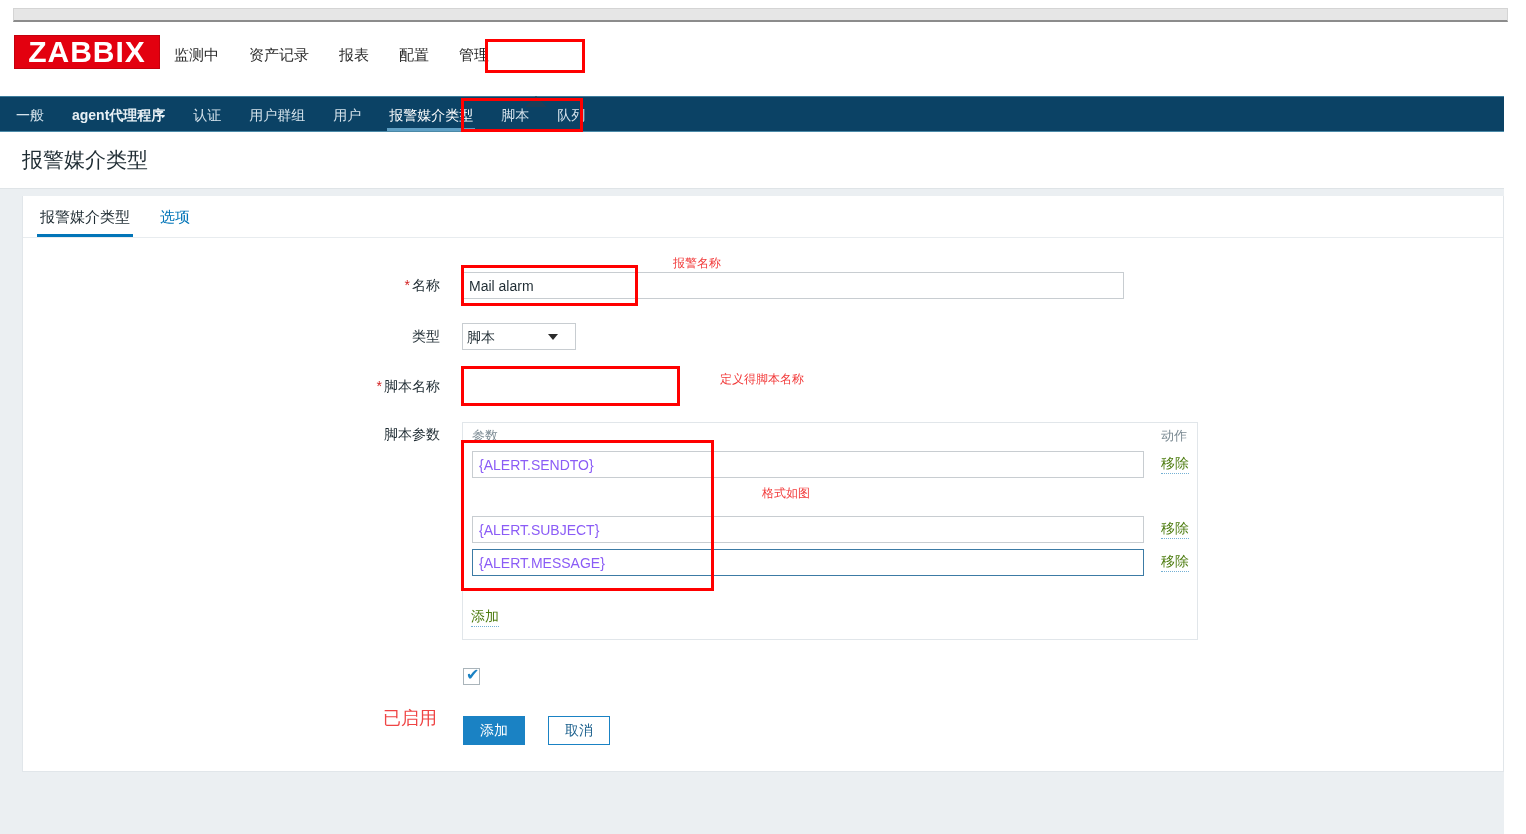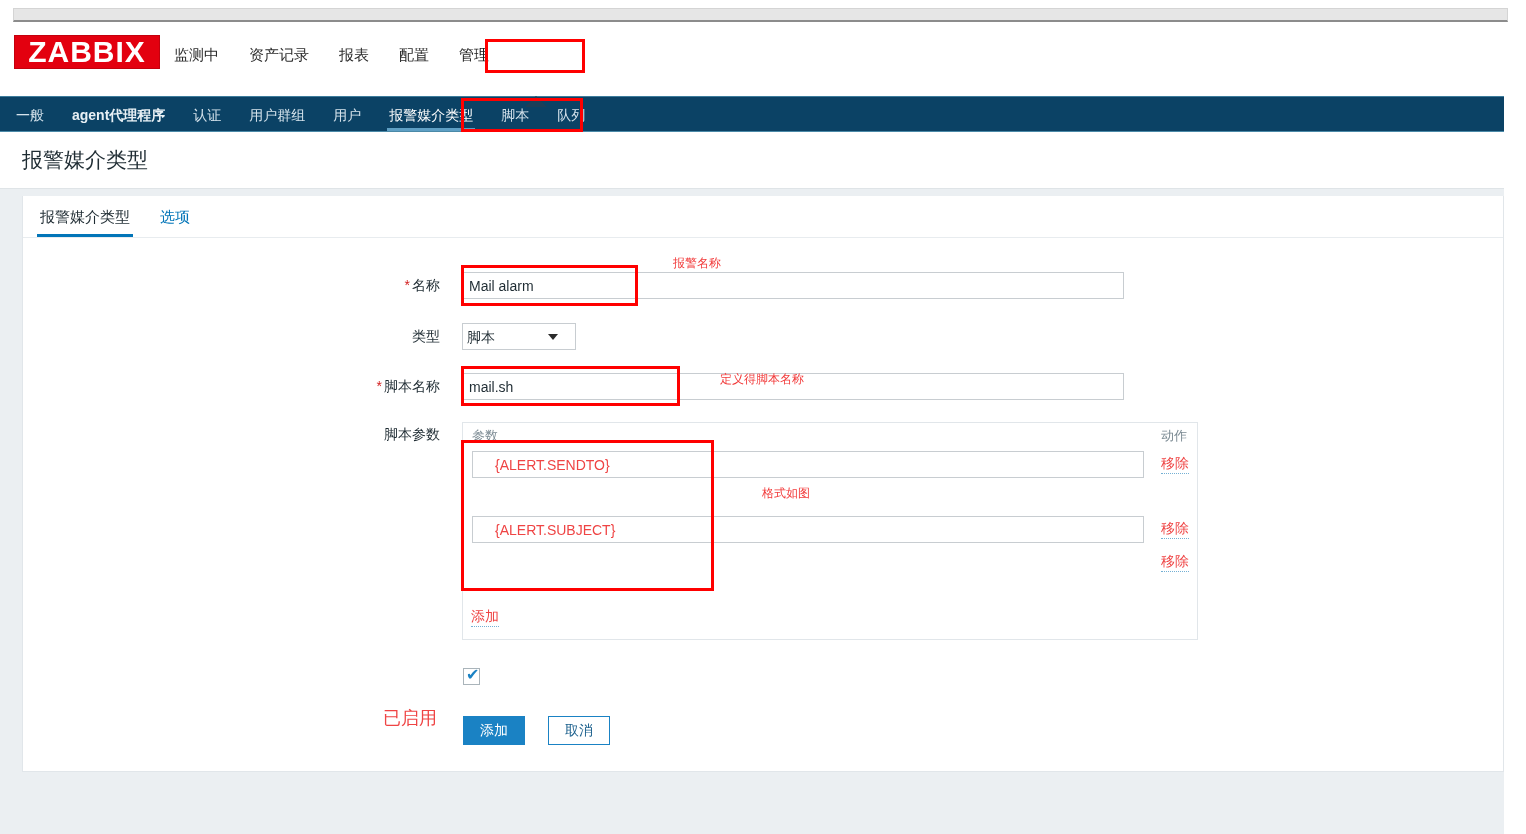--- a/index.html
+++ b/index.html
@@ -227,28 +227,28 @@
   .param-row {
     position: absolute;
     left: 9px;
     width: 718px; height: 31px;
   }
   .param-row input {
     position: absolute; left: 0; top: 0;
     width: 672px; height: 27px;
     border: 1px solid #c8cdd1;
     background: #fff;
-    font-size: 14px; color: #ef4444;
-    padding: 2px 22px;
+    font-size: 14px; color: #8b5cf6;
+    padding: 2px 6px;
     font-family: "Liberation Sans", sans-serif;
     outline: none;
   }
   .param-row input.focused { border-color: #3c7ba5; }
   .link {
-    color: #ef4444;
+    color: #4d7c0f;
     font-size: 14px;
     cursor: pointer;
     border-bottom: 1px dotted #74b0d4;
     text-decoration: none;
   }
   .param-row .remove-link {
     position: absolute; left: 689px; top: 4px;
   }
   .add-link {
     position: absolute; left: 471px; top: 608px;
@@ -363,39 +363,39 @@
 
   <div class="form-label" style="left:330px; top:328px; width:110px;text-align:right;">类型</div>
   <select class="sel-input" style="left:462px; top:323px; width:114px;">
     <option>脚本</option>
   </select>
   <div class="sel-arrow" style="left:548px; top:334px;"></div>
 
   <div class="form-label" style="left:330px; top:378px; width:110px;">
     <span class="req-star">*</span><span>脚本名称</span>
   </div>
-  <input class="txt-input" style="left: 462px; top: 373px; width: 662px;" value="mail.sh">
 
   <div class="form-label" style="left:330px; top:426px; width:110px;">脚本参数</div>
 
   <div class="params-box">
     <div class="params-head">
       <div class="col-param">参数</div>
       <div class="col-action">动作</div>
     </div>
 
     <div class="param-row" style="top:28px;">
       <input value="{ALERT.SENDTO}" style="">
       <span class="link remove-link">移除</span>
     </div>
     <div class="param-row" style="top:93px;">
       <input value="{ALERT.SUBJECT}" style="">
       <span class="link remove-link">移除</span>
     </div>
     <div class="param-row" style="top:126px;">
+      <input class="focused" value="{ALERT.MESSAGE}" style="">
       <span class="link remove-link">移除</span>
     </div>
   </div>
 
   <span class="link add-link">添加</span>
 
   <div class="cb-label">已启用</div>
   <div class="checkbox">
     <span class="tick">✔</span>
   </div>

